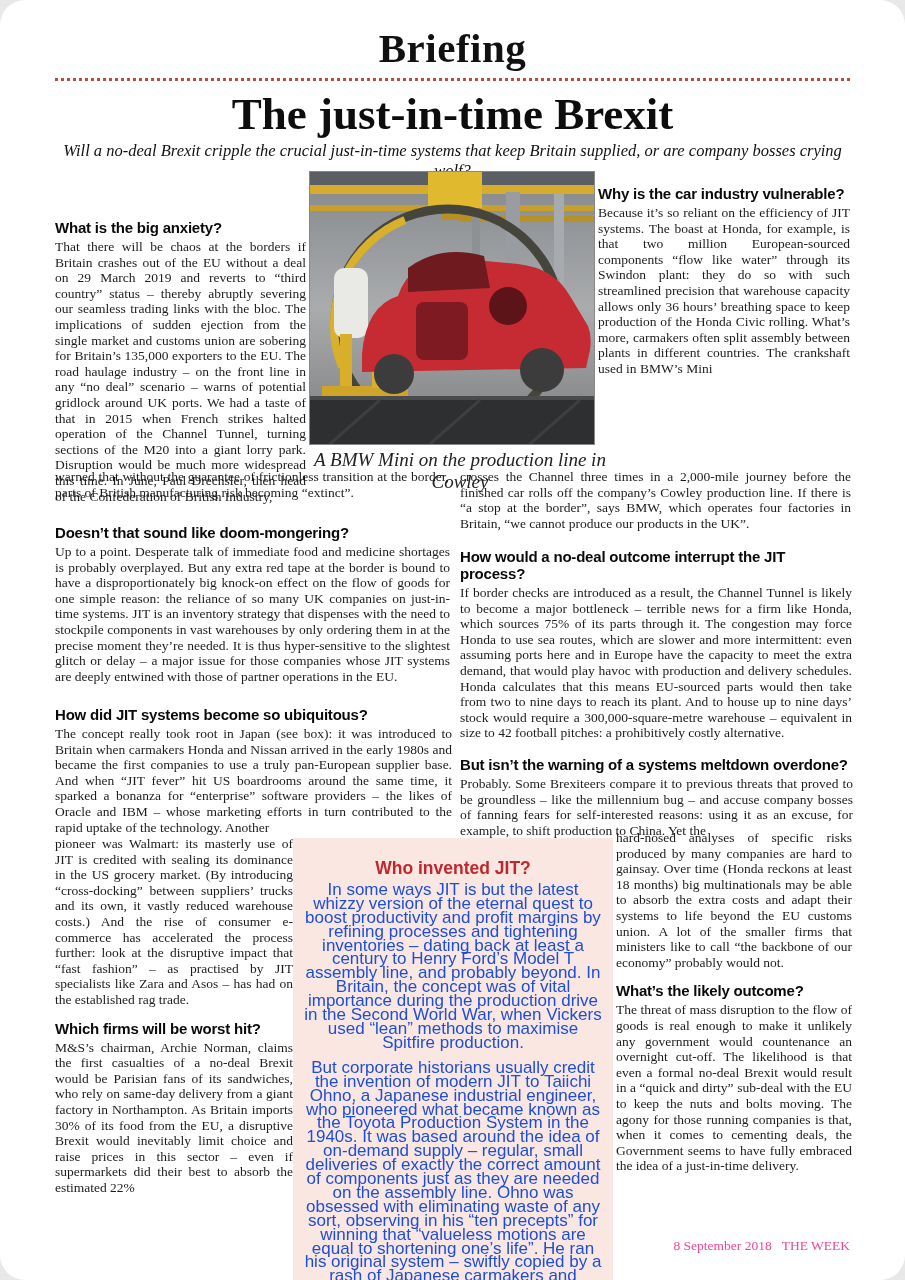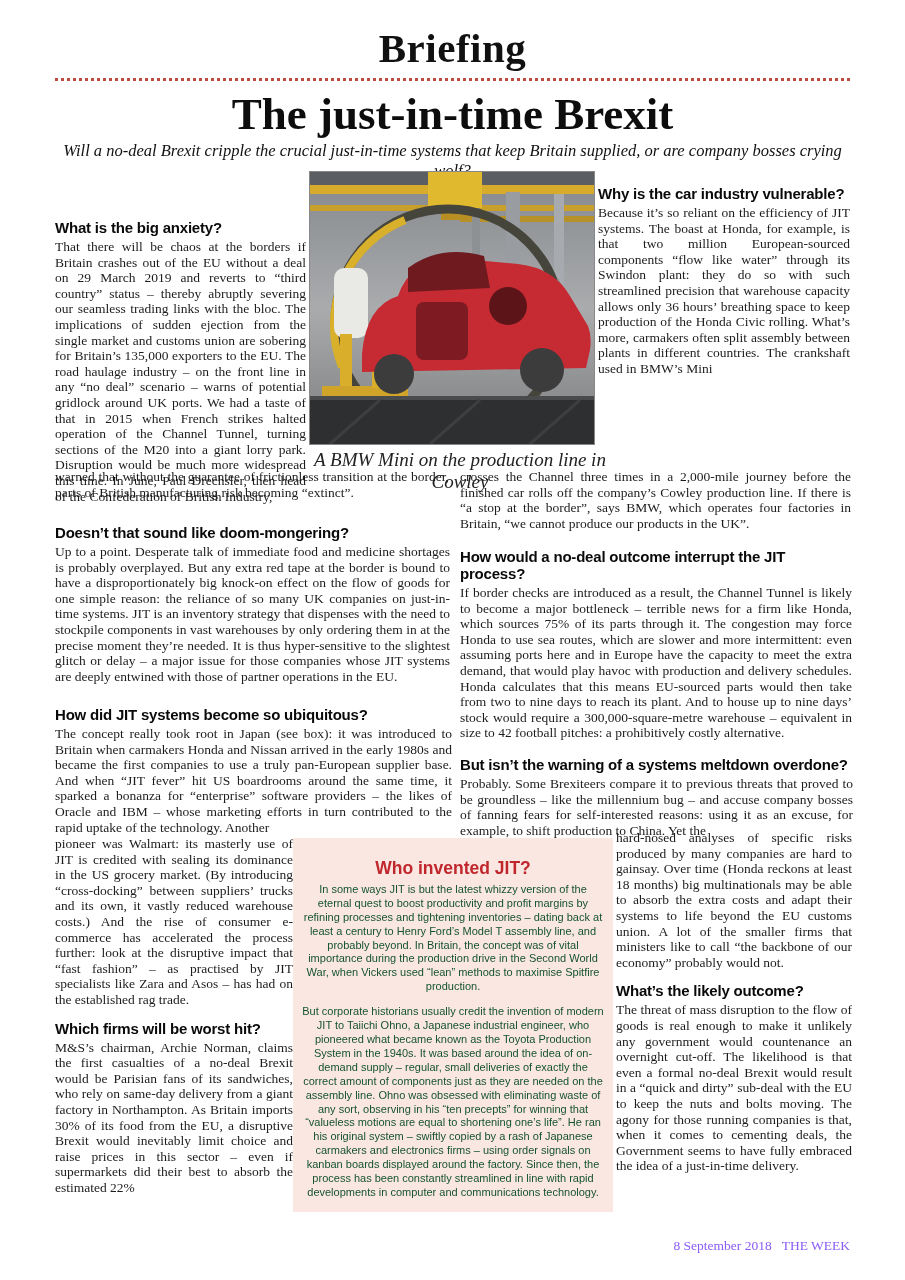--- a/index.html
+++ b/index.html
@@ -1,19 +1,19 @@
 <!DOCTYPE html>
 <html><head>
 <meta charset="utf-8">
 <style>
   html,body{margin:0;padding:0;background:#e8e8e8;}
   .page{
     position:relative;width:905px;height:1280px;background:#ffffff;
     margin:0 auto;overflow:hidden;
-    font-family:"Liberation Serif", serif;color:#1c1c1c;
+    font-family:"Liberation Serif", serif;color:#1c1c1c;border-radius:25px;
   }
   
   .masthead{position:absolute;left:0;top:24px;width:100%;text-align:center;
     font-size:41px;font-weight:700;letter-spacing:.5px;color:#111;}
   .news-tag{position:absolute;right:55px;top:36px;font-size:31px;font-weight:700;}
   .news-tag .news{color:#a93539;}
   .news-tag .pagenum{color:#dfa183;margin-left:8px;}
   .rule-dotted{position:absolute;left:55px;right:55px;top:78px;border-top:3px dotted #bc4a41;}
   .headline{position:absolute;left:0;top:88px;width:100%;text-align:center;
     font-size:45px;font-weight:700;color:#0d0d0d;}
@@ -28,24 +28,24 @@
   
   .photo{position:absolute;left:310px;top:172px;width:284px;height:272px;
     outline:1px solid #888;}
   .caption{position:absolute;left:308px;top:449px;width:304px;text-align:center;
     font-style:italic;font-size:19px;color:#222;}
   
   .jitbox{position:absolute;left:293px;top:838px;width:320px;background:#fbe7e2;
     padding:24px 9px 12px 9px;box-sizing:border-box;
     font-family:Liberation Sans, sans-serif;text-align:center;}
   .jitbox .boxtitle{color:#c0272d;font-size:17.5px;font-weight:700;margin:0 0 7px 0;}
-  .jitbox p{font-size:11px;line-height:13.9px;color:#14532d;margin:0 0 11px 0;font-weight:500;}
+  .jitbox p{font-size:17px;line-height:13.9px;color:#1d4ed8;margin:0 0 11px 0;font-weight:500;}
   .jitbox p:last-child{margin-bottom:0;}
   
-  .footer{position:absolute;right:55px;top:1238px;font-size:13.5px;color:#8b5cf6;}
+  .footer{position:absolute;right:55px;top:1238px;font-size:13.5px;color:#ec4899;}
   .footer .pub{margin-left:10px;}
 </style>
 </head>
 <body>
 
 <div class="page">
 
   <div class="masthead">Briefing</div>
   <div class="rule-dotted"></div>
 

